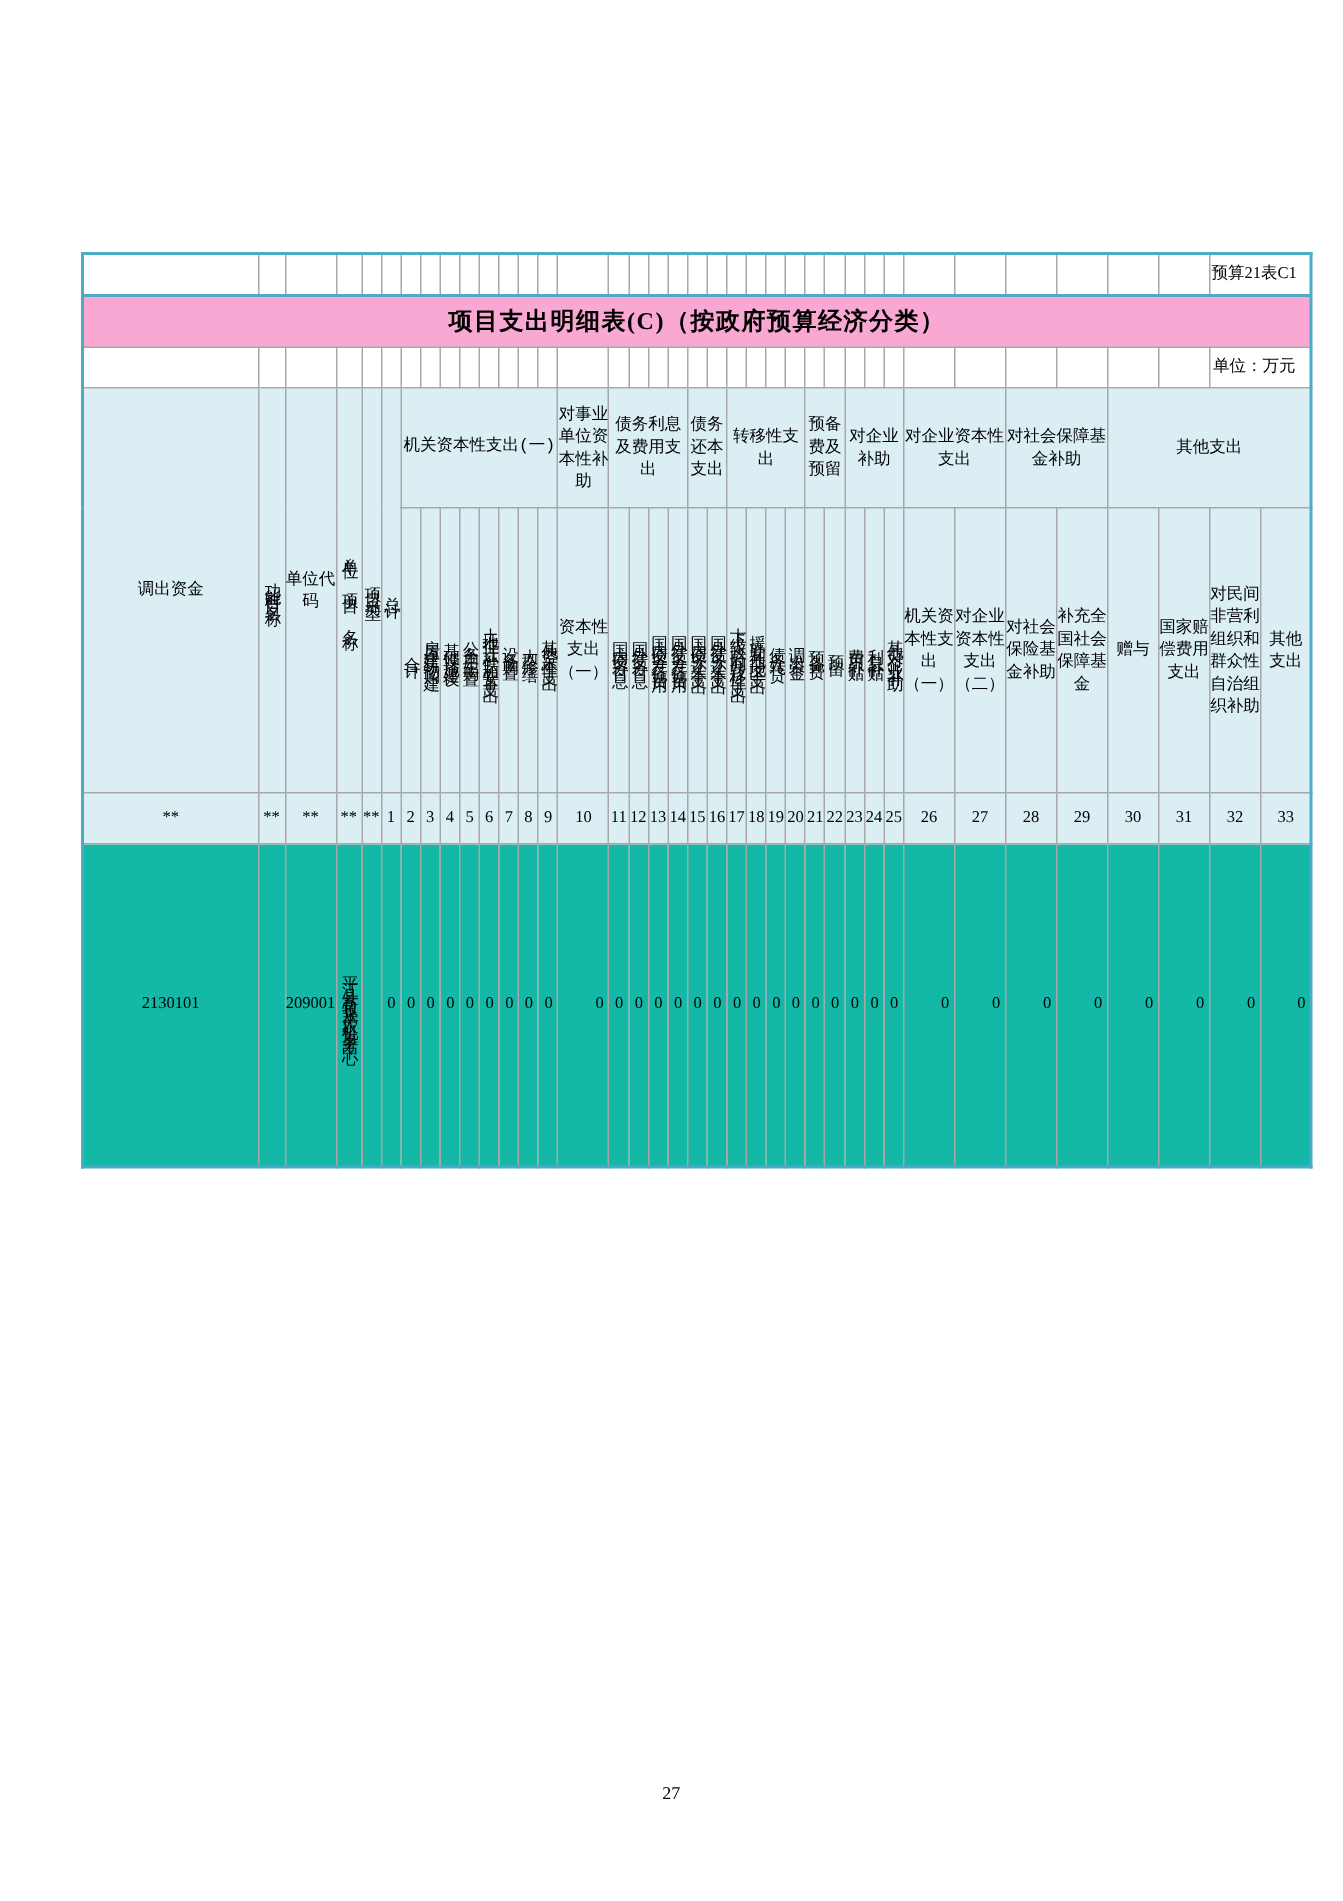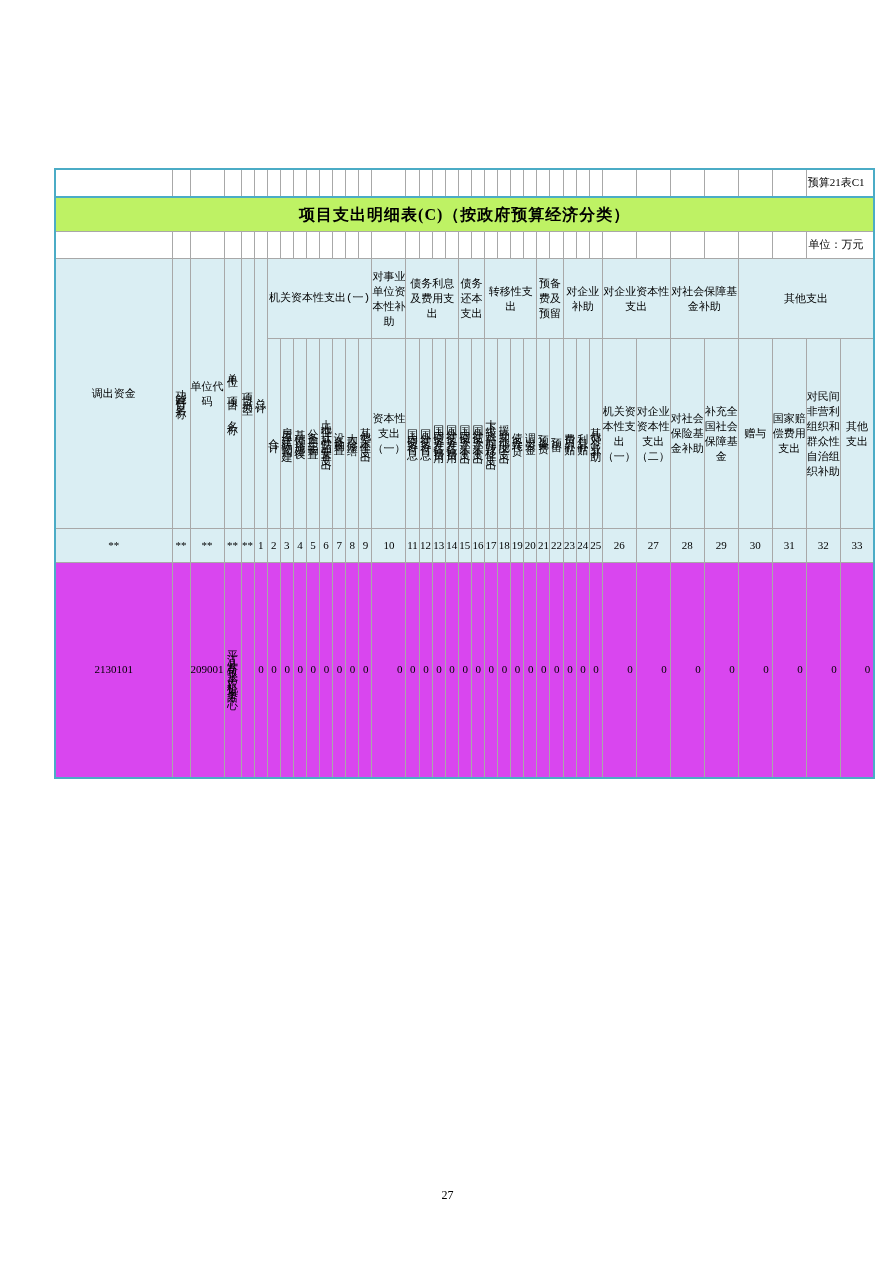--- a/index.html
+++ b/index.html
@@ -4,25 +4,25 @@
 <style>
   html,body { margin:0; padding:0; }
   body { width:895px; height:1267px; background:#fff; position:relative;
          font-family:"Liberation Serif","DejaVu Serif",serif; color:#000; }
   .sheet { position:absolute; left:54px; top:168px; }
   table { border-collapse:collapse; table-layout:fixed; border:2px solid #4bacc6; }
   td { border:1px solid #a8a8a8; padding:0; vertical-align:middle; text-align:center;
        font-size:11px; line-height:1.2; }
   tr.tag-row td, tr.unit-row td { height:26px; background:#fff; }
   td.right-note { text-align:center; padding-right:8px; white-space:nowrap; }
-  tr.title-row td { height:33px; background:#bef264; font-size:16px; font-weight:bold;
+  tr.title-row td { height:33px; background:#f9a8d4; font-size:16px; font-weight:bold;
        letter-spacing:1px; border-top:2px solid #4bacc6; border-bottom:1px solid #a8a8a8; }
   tr.ghead { height:80px; } tr.lhead { height:190px; } tr.codes-row { height:34px; }
   tr.ghead td, tr.lhead td, tr.codes-row td { background:#daeef3; }
-  tr.data-row { height:215px; } tr.data-row td { background:#d946ef; }
+  tr.data-row { height:215px; } tr.data-row td { background:#14b8a6; }
   .txt { display:inline-block; }
   td.v .txt { writing-mode:vertical-rl; text-orientation:upright; letter-spacing:4px; line-height:1.1; }
   td.h .txt, td.hw .txt { line-height:15px; }
   td.nw { white-space:nowrap;font-family:Liberation Mono, monospace; }
   td.val { text-align:right; padding-right:3px; }
   tr.codes-row td { white-space:nowrap; }
   tr.codes-row td:nth-child(22) { white-space:normal; word-break:break-all; padding:0 0; line-height:1.1; }
   .pageno { position:absolute; top:1188px; left:0; width:895px; text-align:center; font-size:12px; }
 </style>
 </head>

